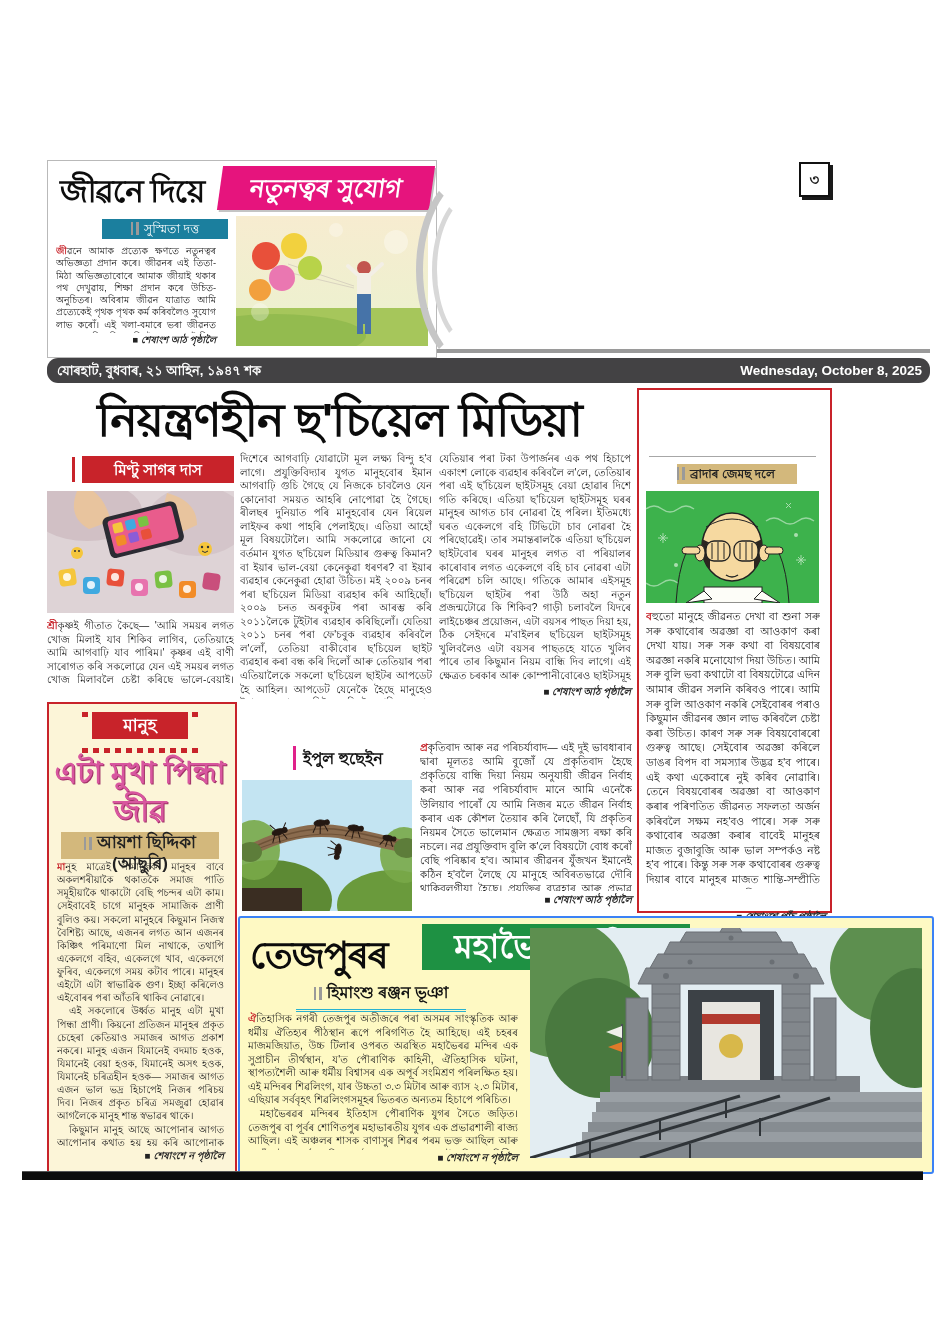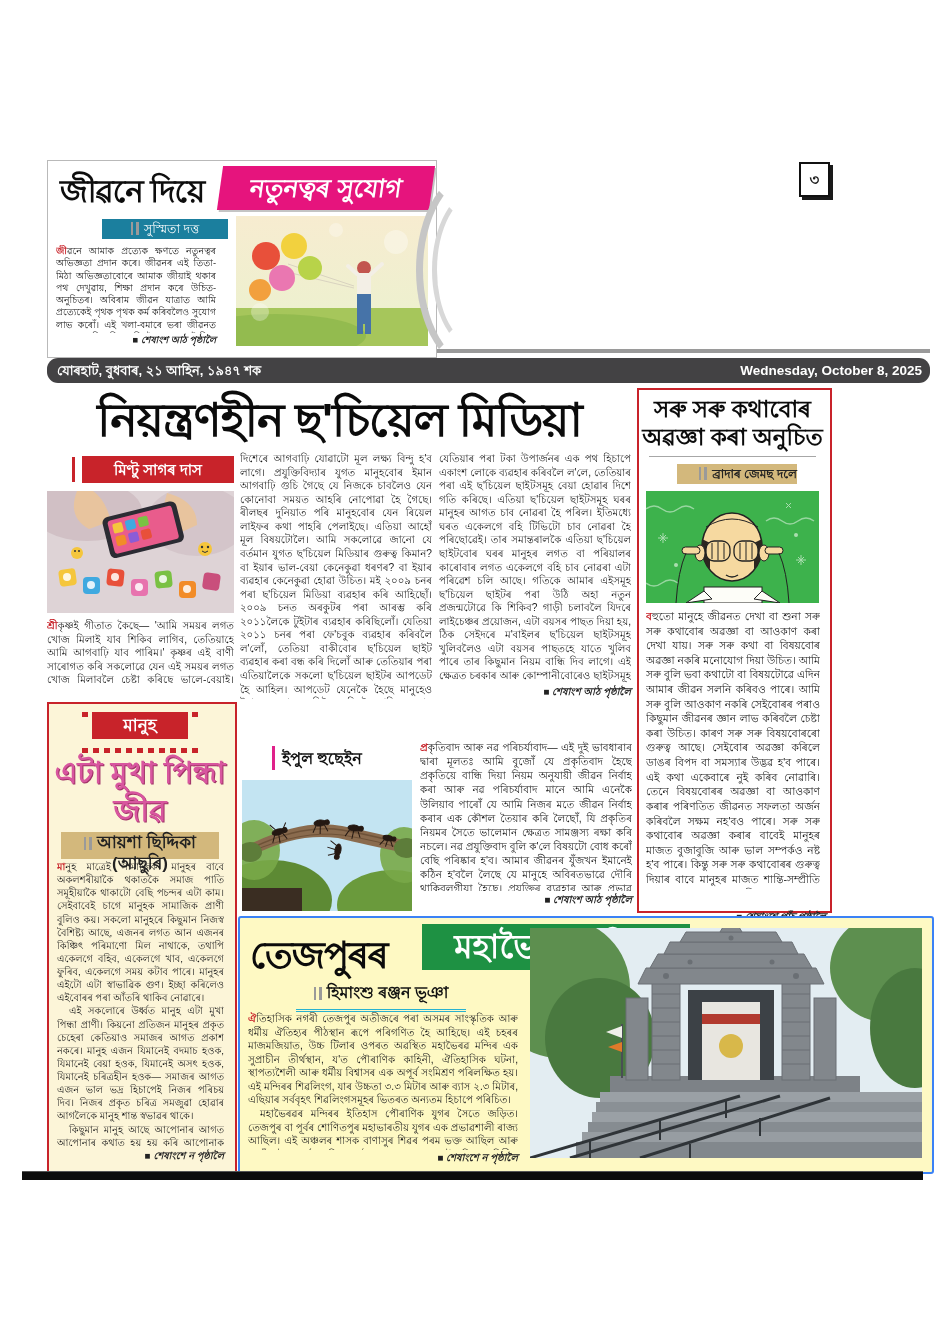--- a/index.html
+++ b/index.html
@@ -54,21 +54,21 @@
   .main-col2{left:240px;top:452px;width:192px;height:247px;}
   .main-col3{left:439px;top:452px;width:192px;height:231px;}
   .main-end{left:439px;top:684px;width:192px;font-size:10px;}
 
   
   .rightbox{left:637px;top:388px;width:191px;height:521px;border:2px solid #c8232a;background:#fff;}
   .rb-headline{left:0;top:6px;width:187px;font-size:23px;font-weight:800;text-align:center;
                line-height:1.2;color:#0b0b0b;}
   .rb-hr{left:10px;top:66px;width:167px;height:1px;background:#a7a7a7;}
   .rb-byline{left:38px;top:74px;width:120px;height:20px;background:#d3b87c;color:#222;
-             font-size:12px;font-weight:bold;text-align:right;line-height:20px;}
+             font-size:12px;font-weight:bold;text-align:left;line-height:20px;}
   .rb-illo{left:7px;top:101px;width:173px;height:112px;}
   .rb-body{left:7px;top:219px;width:174px;height:280px;font-size:10.6px;line-height:1.38;}
   .rb-body p{margin:0;}
   .rb-end{left:13px;top:499px;width:174px;font-size:10px;margin-top:20px;}
 
   
   .maskbox{left:47px;top:702px;width:186px;height:470px;background:#fcf5d8;border:2px solid #c8232a;}
   .ruffle{left:33px;width:116px;height:5px;background:repeating-linear-gradient(90deg,#c8232a 0 6px,#fcf5d8 6px 11px);}
   .mask-title{left:43px;top:8px;width:96px;height:27px;background:#c8232a;color:#fff;
               font-size:17px;font-weight:700;text-align:center;line-height:27px;}
@@ -78,21 +78,21 @@
                font-size:17px;font-weight:bold;text-align:center;line-height:21px;}
   .mask-body{left:8px;top:156px;width:167px;height:286px;font-size:9.8px;line-height:1.34;}
   .mask-body p{margin:0;}
   .mask-body p + p{text-indent:12px;}
   .mask-end{left:8px;top:444px;width:167px;font-size:9.8px;}
 
   
   .nature-headline{left:240px;top:698px;width:392px;font-size:30px;font-weight:800;text-align:center;
                    color:#0b0b0b;letter-spacing:-1px;}
   .nature-byline{left:272px;top:746px;width:132px;font-size:16px;font-weight:800;color:#111;
-                 border-bottom:2.5px solid #e0218a;padding-bottom:20px;text-align:left;}
+                 border-bottom:2.5px solid #e0218a;padding-bottom:20px;text-align:center;}
   .nature-photo{left:242px;top:780px;width:170px;height:131px;}
   .nature-body{left:420px;top:741px;width:212px;height:150px;font-size:10.4px;line-height:1.36;}
   .nature-end{left:420px;top:892px;width:212px;font-size:10px;}
 
   
   .templebox{left:238px;top:916px;width:692px;height:254px;border:2px solid #3b82f6;background:#fef9c3;border-radius:3px;}
   .temple-h-black{left:10px;top:8px;font-size:37px;font-weight:800;color:#0b0b0b;letter-spacing:-1px;}
   .temple-h-green{left:182px;top:6px;width:268px;height:46px;background:#1e9143;color:#fff;
                   font-size:33px;font-weight:800;text-align:center;line-height:46px;}
   .temple-byline{left:56px;top:62px;width:170px;font-size:16px;font-weight:800;color:#111;
@@ -196,24 +196,20 @@
       <circle cx="116" cy="88" r="4" fill="#fff" opacity="0.85"></circle>
         <circle cx="140" cy="98" r="4" fill="#fff" opacity="0.85"></circle>
     </g>
   </svg>
   <div class="abs maincol main-col1 just ovh"><span class="dropcap">শ্ৰী</span><span>কৃষ্ণই গীতাত কৈছে— 'আমি সময়ৰ লগত খোজ মিলাই যাব শিকিব লাগিব, তেতিয়াহে আমি আগবাঢ়ি যাব পাৰিম।' কৃষ্ণৰ এই বাণী সাৰোগত কৰি সকলোৱে যেন এই সময়ৰ লগত খোজ মিলাবলৈ চেষ্টা কৰিছে ভালে-বেয়াই। কিন্তু বেয়া দিশসমূহ পৰিহাৰ কৰি ভাল</span></div>
   <div class="abs maincol main-col2 just ovh">দিশেৰে আগবাঢ়ি যোৱাটো মূল লক্ষ্য বিন্দু হ'ব লাগে। প্ৰযুক্তিবিদ্যাৰ যুগত মানুহবোৰ ইমান আগবাঢ়ি গুচি গৈছে যে নিজকে চাবলৈও যেন কোনোবা সময়ত আহৰি নোপোৱা হৈ গৈছে। ৰীলছৰ দুনিয়াত পৰি মানুহবোৰ যেন ৰিয়েল লাইফৰ কথা পাহৰি পেলাইছে। এতিয়া আহোঁ মূল বিষয়টোলৈ। আমি সকলোৱে জানো যে বৰ্তমান যুগত ছ'চিয়েল মিডিয়াৰ গুৰুত্ব কিমান? বা ইয়াৰ ভাল-বেয়া কেনেকুৱা ধৰণৰ? বা ইয়াৰ ব্যৱহাৰ কেনেকুৱা হোৱা উচিত। মই ২০০৯ চনৰ পৰা ছ'চিয়েল মিডিয়া ব্যৱহাৰ কৰি আহিছোঁ। ২০০৯ চনত অৰকুটৰ পৰা আৰম্ভ কৰি ২০১১লৈকে টুইটাৰ ব্যৱহাৰ কৰিছিলোঁ। যেতিয়া ২০১১ চনৰ পৰা ফে'চবুক ব্যৱহাৰ কৰিবলৈ ল'লোঁ, তেতিয়া বাকীবোৰ ছ'চিয়েল ছাইট ব্যৱহাৰ কৰা বন্ধ কৰি দিলোঁ আৰু তেতিয়াৰ পৰা এতিয়ালৈকে সকলো ছ'চিয়েল ছাইটৰ আপডেট হৈ আহিল। আপডেট যেনেকৈ হৈছে মানুহেও ইয়াৰ ব্যৱহাৰ বেছিকৈ কৰিবলৈ ধৰিলে। যাৰ ফলত ছ'চিয়েল মিডিয়া এক টকা উপাৰ্জনৰ উৎস হৈ পৰিল। আমি মন কৰিছোঁ</div>
   <div class="abs maincol main-col3 just ovh">যেতিয়াৰ পৰা টকা উপাৰ্জনৰ এক পথ হিচাপে একাংশ লোকে ব্যৱহাৰ কৰিবলৈ ল'লে, তেতিয়াৰ পৰা এই ছ'চিয়েল ছাইটসমূহ বেয়া হোৱাৰ দিশে গতি কৰিছে। এতিয়া ছ'চিয়েল ছাইটসমূহ ঘৰৰ মানুহৰ আগত চাব নোৱৰা হৈ পৰিল। ইতিমধ্যে ঘৰত একেলগে বহি টিভিটো চাব নোৱৰা হৈ পৰিছোৱেই। তাৰ সমান্তৰালকৈ এতিয়া ছ'চিয়েল ছাইটবোৰ ঘৰৰ মানুহৰ লগত বা পৰিয়ালৰ কাৰোবাৰ লগত একেলগে বহি চাব নোৱৰা এটা পৰিৱেশ চলি আছে। গতিকে আমাৰ এইসমূহ ছ'চিয়েল ছাইটৰ পৰা উঠি অহা নতুন প্ৰজন্মটোৱে কি শিকিব? গাড়ী চলাবলৈ যিদৰে লাইচেঞ্চৰ প্ৰয়োজন, এটা বয়সৰ পাছত দিয়া হয়, ঠিক সেইদৰে ম'বাইলৰ ছ'চিয়েল ছাইটসমূহ খুলিবলৈও এটা বয়সৰ পাছতহে যাতে খুলিব পাৰে তাৰ কিছুমান নিয়ম বান্ধি দিব লাগে। এই ক্ষেত্ৰত চৰকাৰ আৰু কোম্পানীবোৰেও ছাইটসমূহ আপডেট কৰি কিছুমান নীতি-নিয়ম বান্ধি দিব লাগে। নহ'লে উঠি অহা প্ৰজন্মটো যে একেবাৰে বেয়া দিশলৈ</div>
   <div class="abs main-end endline">■ শেষাংশ আঠ পৃষ্ঠালৈ</div>
 
   <div class="abs rightbox">
-    <div class="abs rb-headline">
-      <div>সৰু সৰু কথাবোৰ</div>
-      <div>অৱজ্ঞা কৰা অনুচিত</div>
-    </div>
     <div class="abs rb-hr"></div>
     <div class="abs rb-byline"><span class="bars"></span><span>ব্ৰাদাৰ জেমছ দলে</span></div>
     <svg class="abs rb-illo" viewBox="0 0 173 112" preserveAspectRatio="none">
       <rect width="173" height="112" fill="#3db24c"></rect>
       <path d="M0,18 q8,-6 16,0 t16,0 t16,0" stroke="#bfe6c4" fill="none" stroke-width="1.5" opacity="0.7"></path>
       <path d="M120,30 q8,-6 16,0 t16,0 t16,0" stroke="#bfe6c4" fill="none" stroke-width="1.5" opacity="0.7"></path>
       <path d="M0,92 q8,6 16,0 t16,0" stroke="#bfe6c4" fill="none" stroke-width="1.5" opacity="0.7"></path>
       <g stroke="#d8f0da" opacity="0.7">
           <path d="M14,44 l6,6 M20,44 l-6,6 M17,42 v10 M12,47 h10"></path>
           <path d="M152,66 l6,6 M158,66 l-6,6 M155,64 v10 M150,69 h10"></path>

